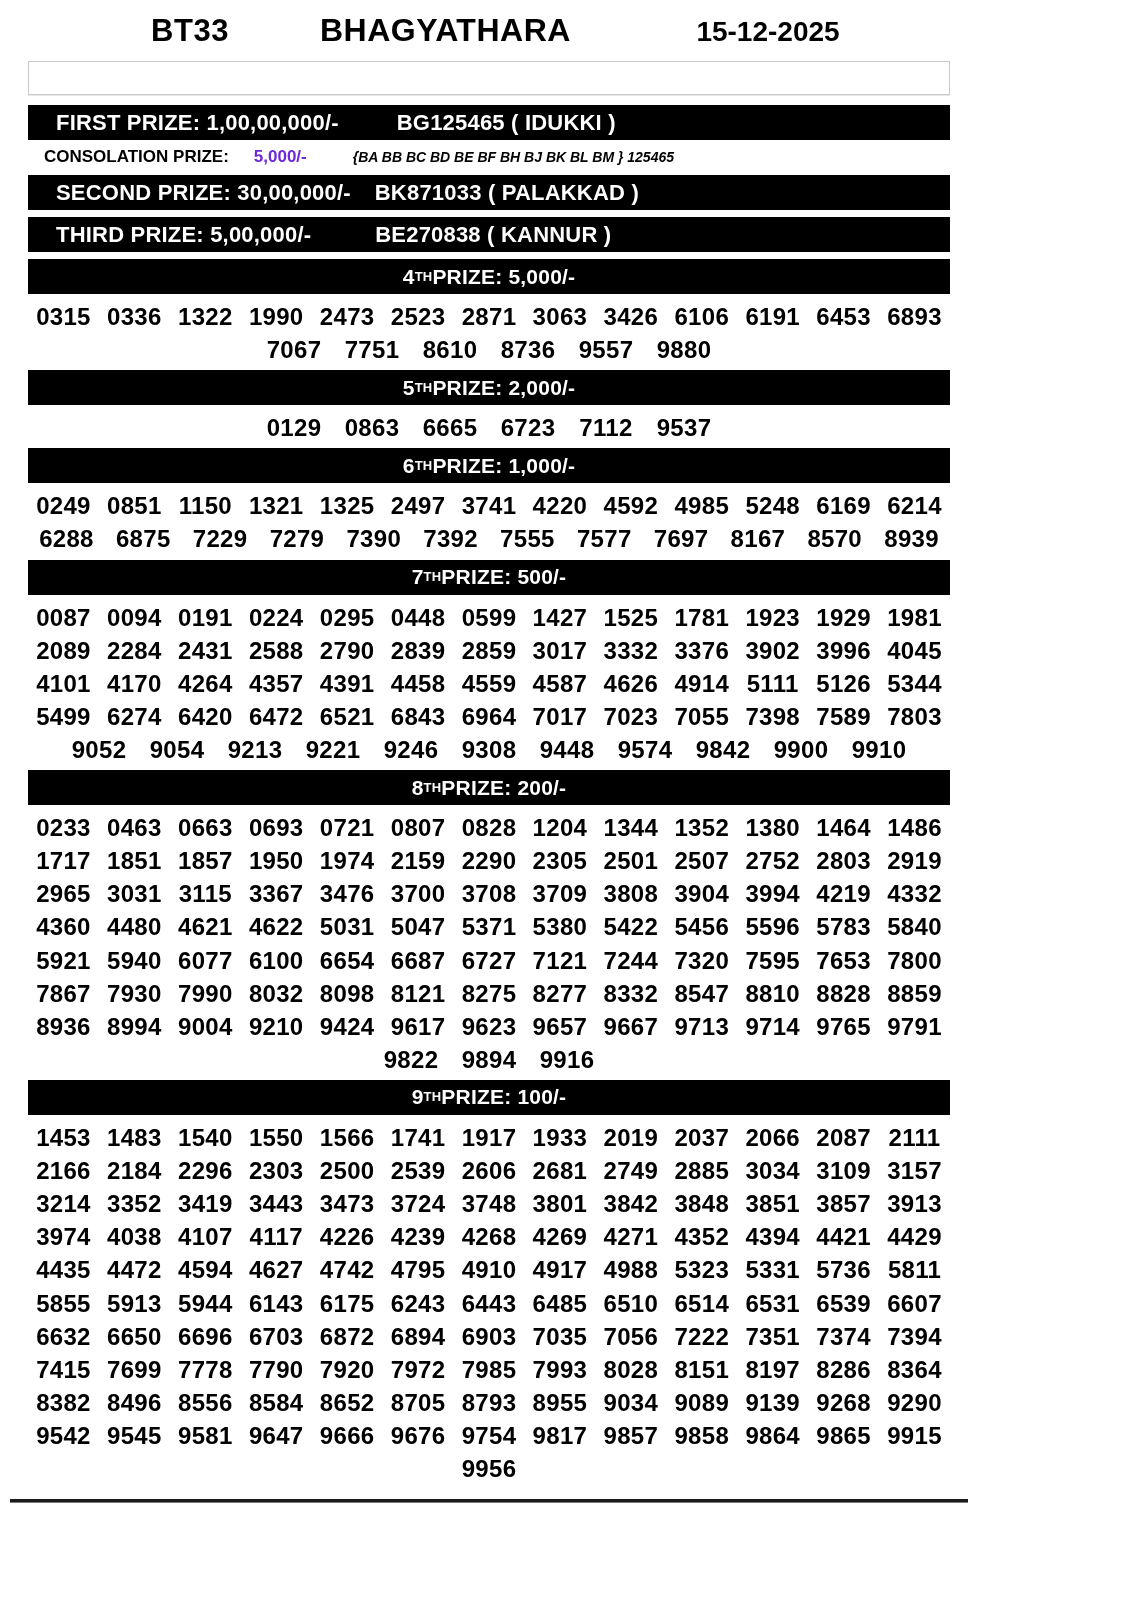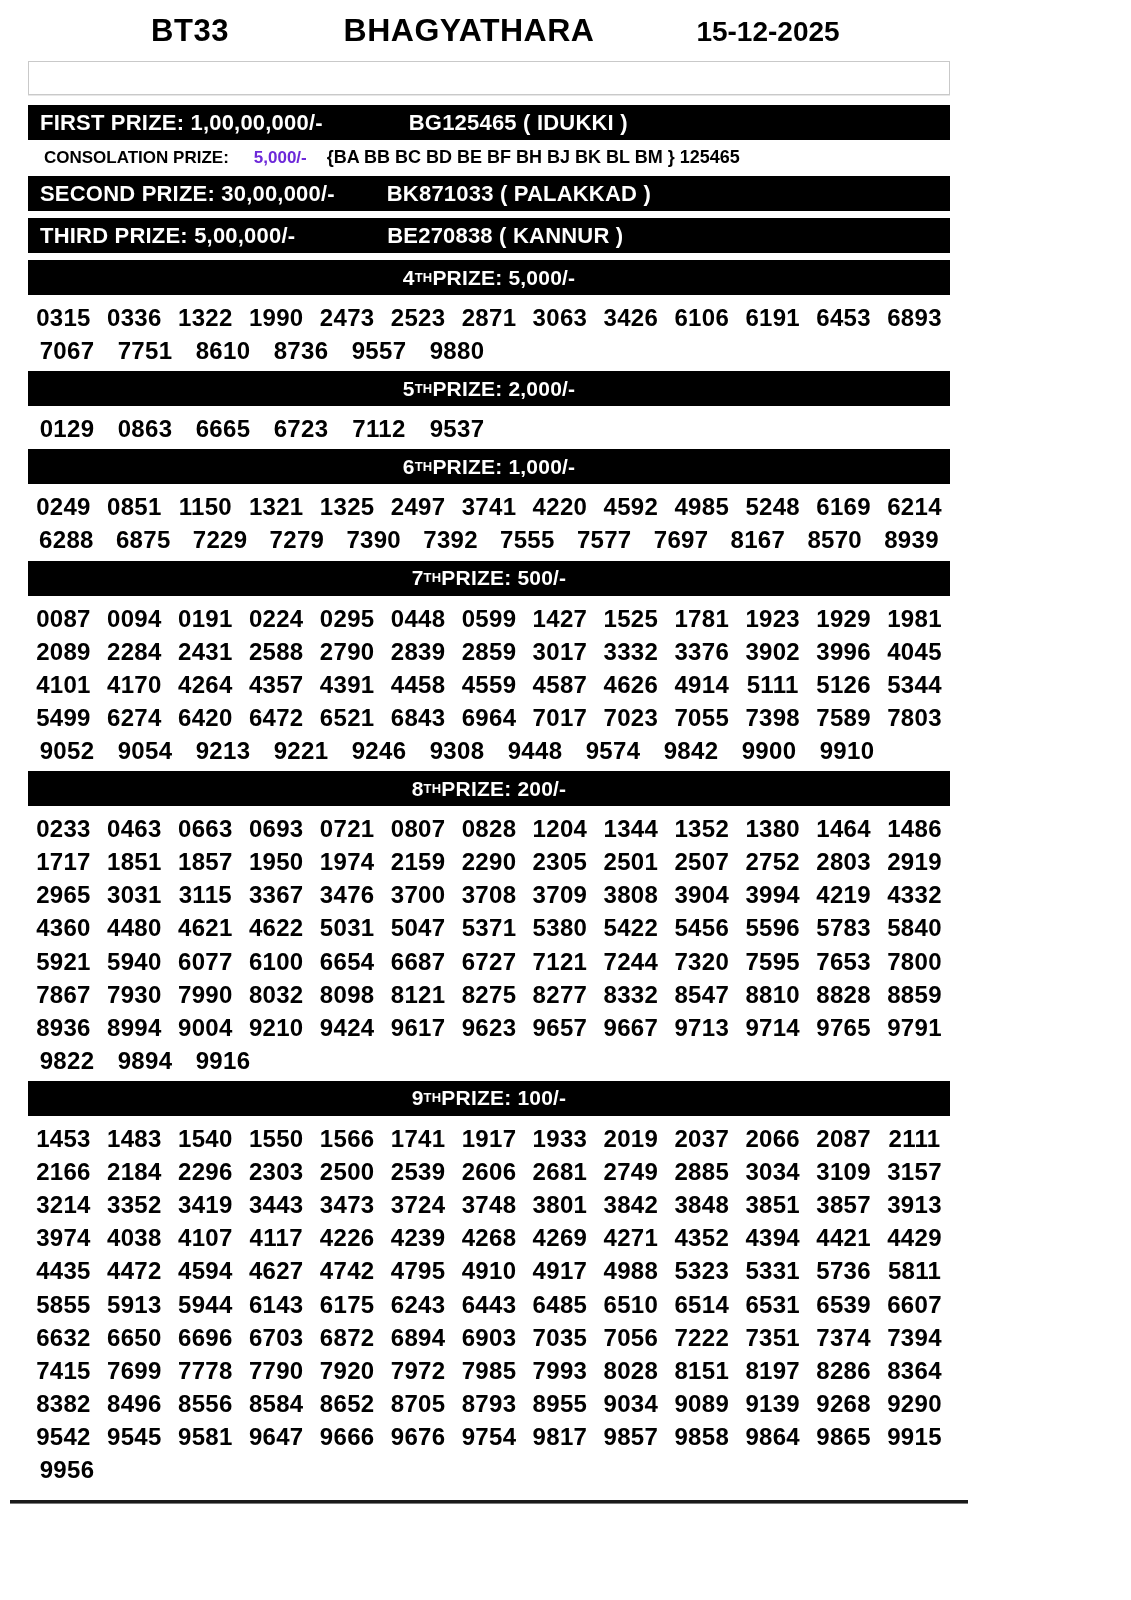--- a/index.html
+++ b/index.html
@@ -33,21 +33,20 @@
   .hdr-code {
     font-size: 31px;
     letter-spacing: 0.5px;
     width: 260px;
     text-align: center;
   }
   .hdr-title {
     font-size: 32px;
     letter-spacing: 0.5px;
     flex: 1;
-    text-align: center;
   }
   .hdr-date {
     font-size: 28px;
     letter-spacing: 0px;
     width: 300px;
     text-align: center;
   }
 
   
   .empty-box {
@@ -64,22 +63,21 @@
     color: #ffffff;
     margin: 0 28px;
     height: 35px;
     display: flex;
     align-items: center;
     font-weight: bold;
     font-size: 22px;
     letter-spacing: 0.2px;
   }
   .bar.top-prize {
-    padding-left: 12px;
-    gap: 28px;
+    padding-left: 28px;
   }
   .bar.centered {
     justify-content: center;
     font-size: 21px;
   }
   .bar .prize-label {
     white-space: nowrap;
   }
   .bar .prize-ticket {
     margin-left: 58px;
@@ -103,30 +101,33 @@
     display: flex;
     align-items: baseline;
     white-space: nowrap;
     gap: 20px;
   }
   .consolation .amount {
     color: #6d28d9;
     margin-left: 5px;
   }
   .consolation .series {
-    font-size: 18px;
+    margin-left: 26px;
+    font-size: 14px;
+    font-style: italic;
   }
 
   
   .numgrid {
     margin: 0 28px;
     padding: 6px 0 4px 0;
   }
   .numrow {
     display: flex;
+    justify-content: center;
     font-size: 24px;
     font-weight: bold;
     line-height: 1.38;
     letter-spacing: 0.3px;
   }
   .numrow .num {
     width: 78px;
     text-align: center;
     font-variant-numeric: tabular-nums;
   }

